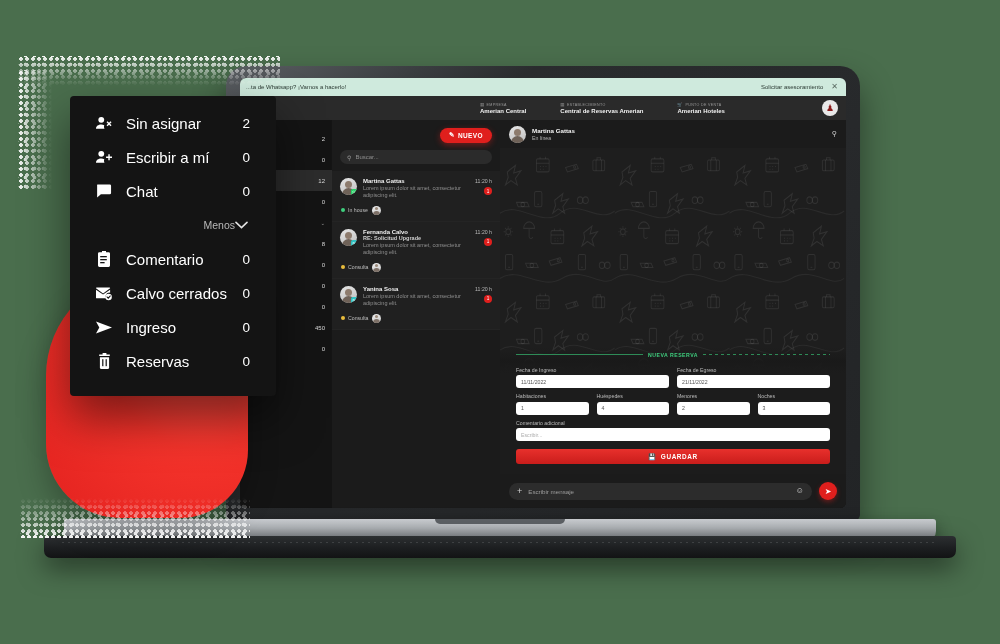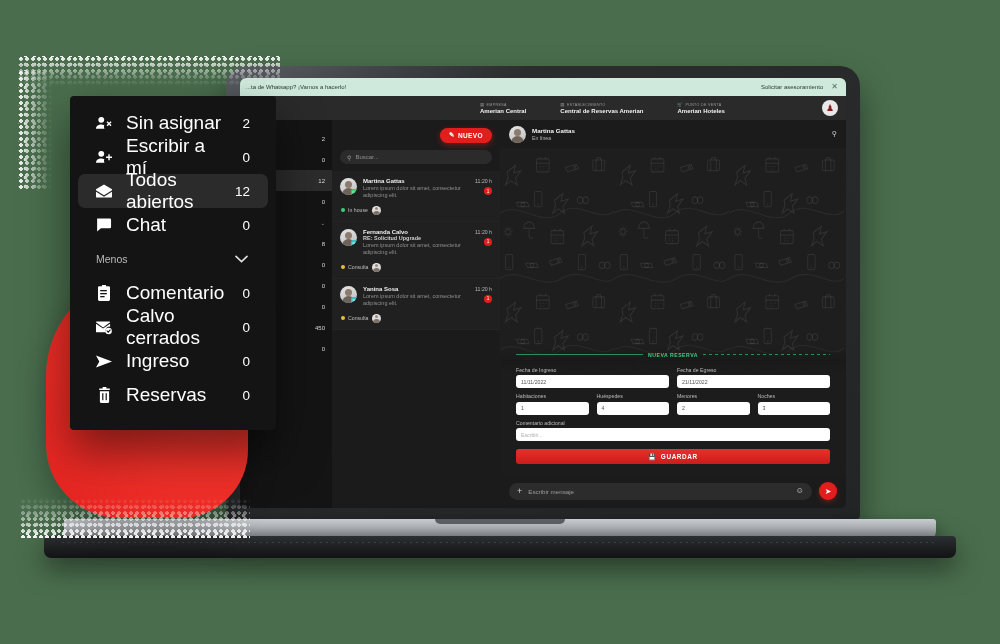--- a/index.html
+++ b/index.html
@@ -272,24 +272,24 @@
     background: #141414; border-radius: 4px;
     box-shadow: 0 22px 46px rgba(0,0,0,.5);
     z-index: 40;
   }
   .fm-row {
     height: 34px; display: flex; align-items: center; gap: 14px;
     padding: 0 18px; margin: 0 8px; border-radius: 7px;
   }
   .fm-row.active { background: #2b2b2b; }
   .fm-icon { width: 16px; color: #fff; display: flex; align-items: center; justify-content: center; flex-shrink: 0; }
-  .fm-label { flex: 1; font-size: 19px; color: #fff; }
+  .fm-label { flex: 1; font-size: 15px; color: #fff; }
   .fm-count { font-size: 13.5px; color: #fff; }
   .fm-section {
-    height: 30px; display: flex; align-items: center; justify-content: space-between;
+    height: 30px; display: flex; align-items: center; justify-content: flex-end;
     padding: 0 20px 0 18px; margin: 2px 8px 2px 8px;
   }
   .fm-section-label { font-size: 10.5px; color: #b9b9b9; }
   .fm-chevron { color: #e2e2e2; font-size: 11px; }
 </style>
 </head>
 <body>
 
 <div id="laptop-wrap">
 
@@ -647,30 +647,20 @@
       <svg width="17" height="14" viewBox="0 0 17 14" fill="#fff">
           <circle cx="5.6" cy="3.6" r="3.1"></circle>
           <path d="M0 13.2c0-3 2.5-4.6 5.6-4.6 1.2 0 2.3.24 3.2.68-.2.5-.3 1.05-.3 1.62 0 .82.22 1.6.6 2.3H0z"></path>
           <path d="M13.1 4.2h1.5v2.4H17v1.5h-2.4v2.4h-1.5V8.1h-2.4V6.6h2.4z"></path>
         </svg>
     </span>
     <span class="fm-label">Escribir a mí</span>
     <span class="fm-count">0</span>
   </div>
 
-  <div class="fm-row active">
-    <span class="fm-icon">
-      <svg width="17" height="14" viewBox="0 0 17 14" fill="#fff">
-          <path d="M8.5 0L17 5.1v1L8.5 11.4 0 6.1v-1z"></path>
-          <path d="M0 7.7l8.5 5.3L17 7.7V13a1 1 0 0 1-1 1H1a1 1 0 0 1-1-1z"></path>
-        </svg>
-    </span>
-    <span class="fm-label">Todos abiertos</span>
-    <span class="fm-count">12</span>
-  </div>
 
   <div class="fm-row">
     <span class="fm-icon">
       <svg width="17" height="14" viewBox="0 0 17 14" fill="#fff">
           <path d="M1.4 0h13.2A1.4 1.4 0 0 1 16 1.4V9a1.4 1.4 0 0 1-1.4 1.4H5.2L1.2 14V1.4A1.4 1.4 0 0 1 1.4 0z"></path>
         </svg>
     </span>
     <span class="fm-label">Chat</span>
     <span class="fm-count">0</span>
   </div>

